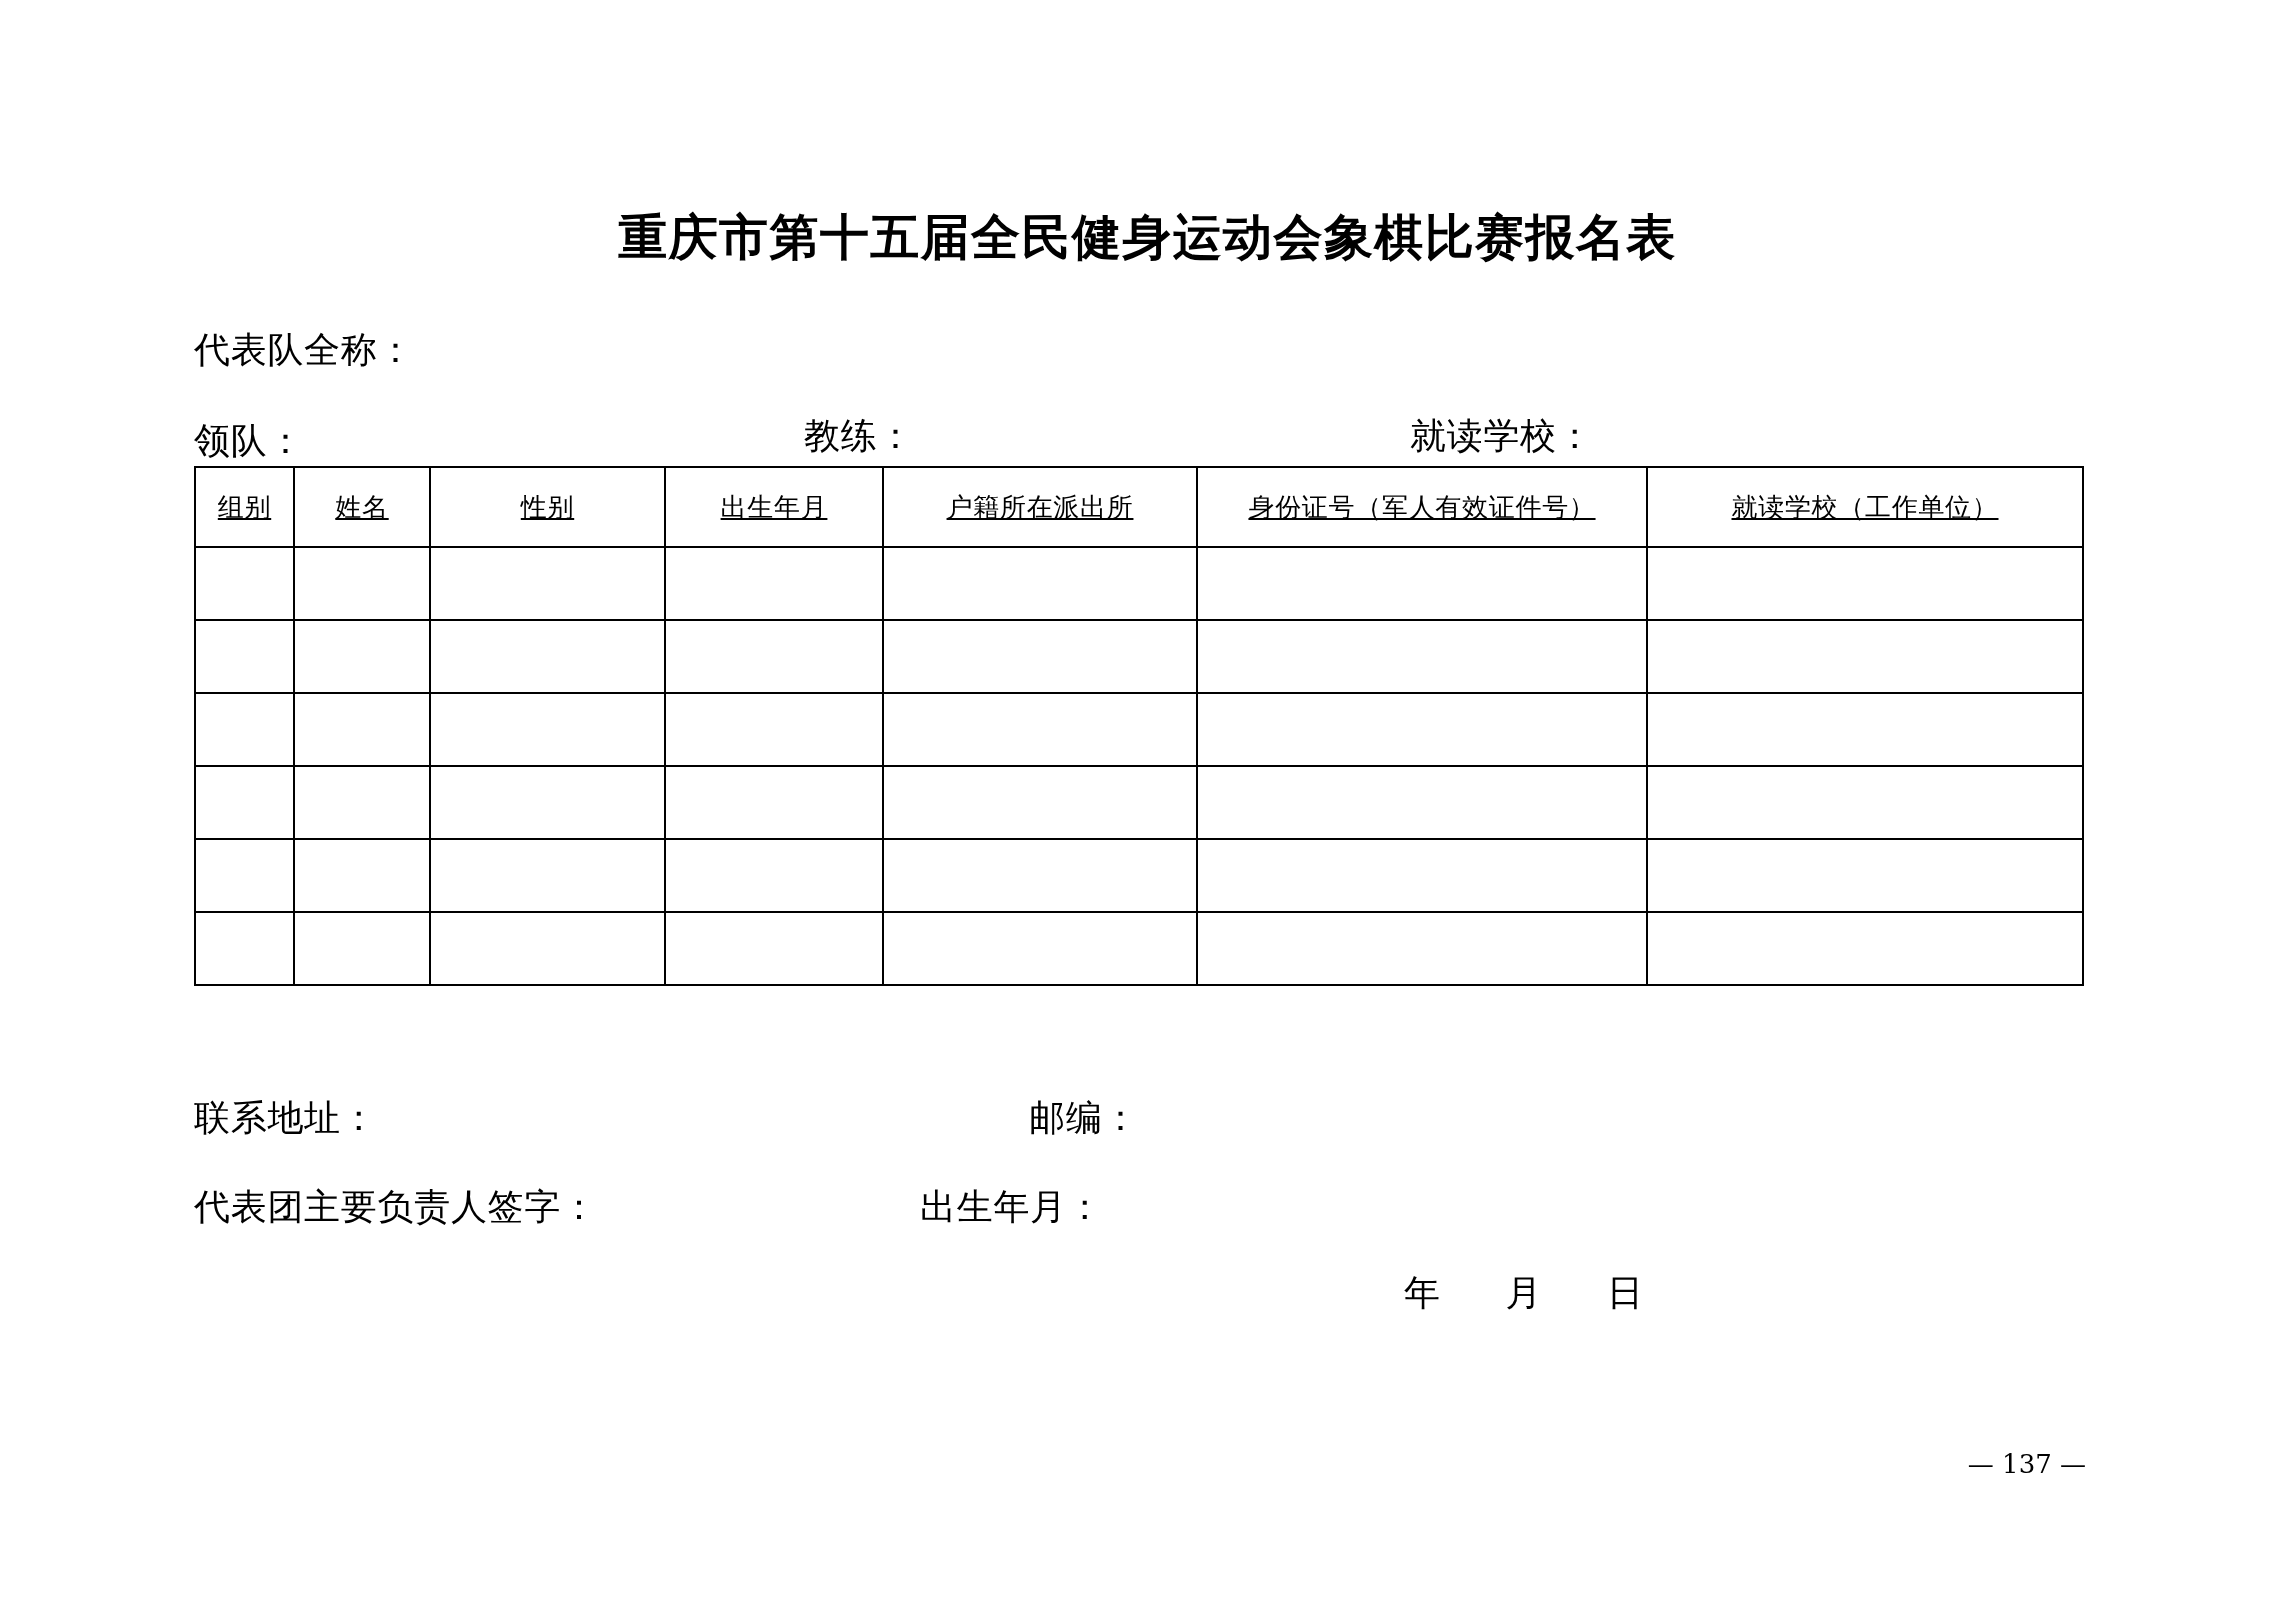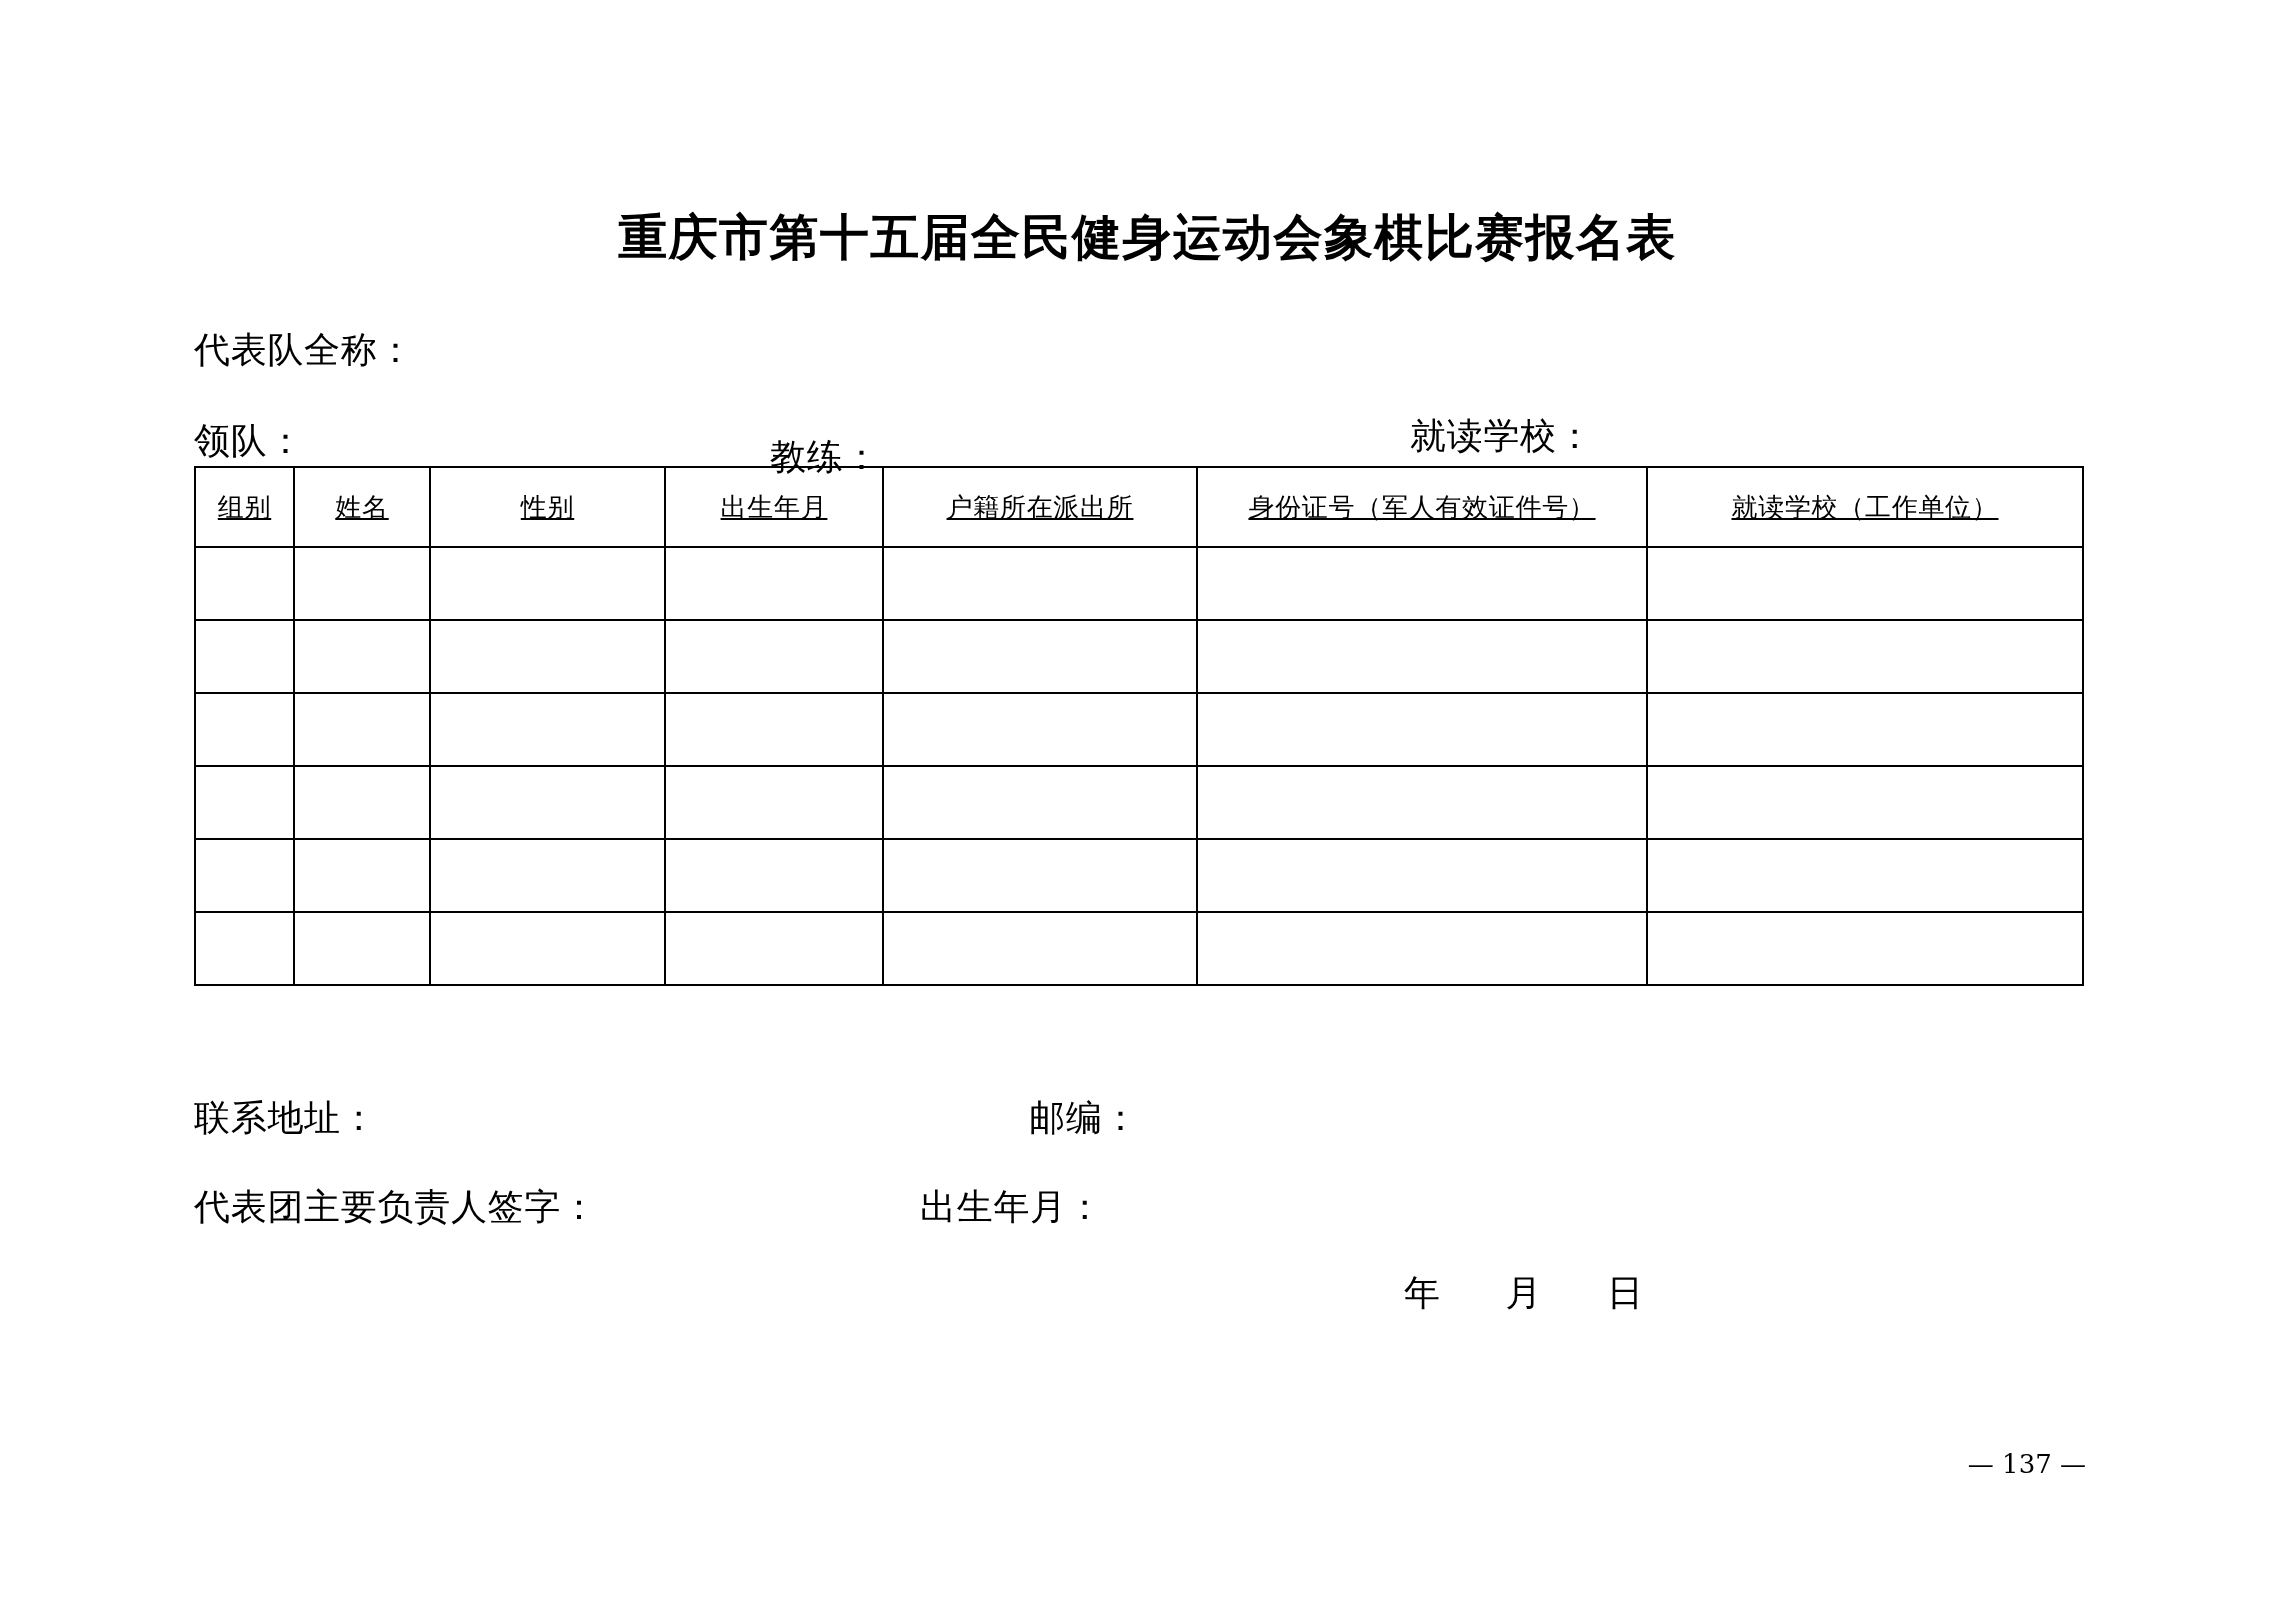--- a/index.html
+++ b/index.html
@@ -36,21 +36,21 @@
   }
   .field-line {
     position: absolute;
     font-size: 36px;
     letter-spacing: 0.7px;
     white-space: nowrap;
     font-family: "DejaVu Serif", "Liberation Serif", serif;
   }
   .team-full-name { left: 194px; top: 326px; }
   .leader         { left: 194px; top: 417px; }
-  .coach          { left: 770px; top: 412px; margin-top: 21px; }
+  .coach          { left: 804px; top: 412px; }
   .phone          { left: 1410px; top: 412px; }
 
   .contact-address { left: 194px; top: 1094px; }
   .postcode        { left: 1029px; top: 1094px; }
   .signature       { left: 194px; top: 1183px; }
   .seal            { left: 920px; top: 1183px; }
   .date-line       { left: 1404px; top: 1269px; letter-spacing: 27px; }
 
   table.reg-table {
     position: absolute;

